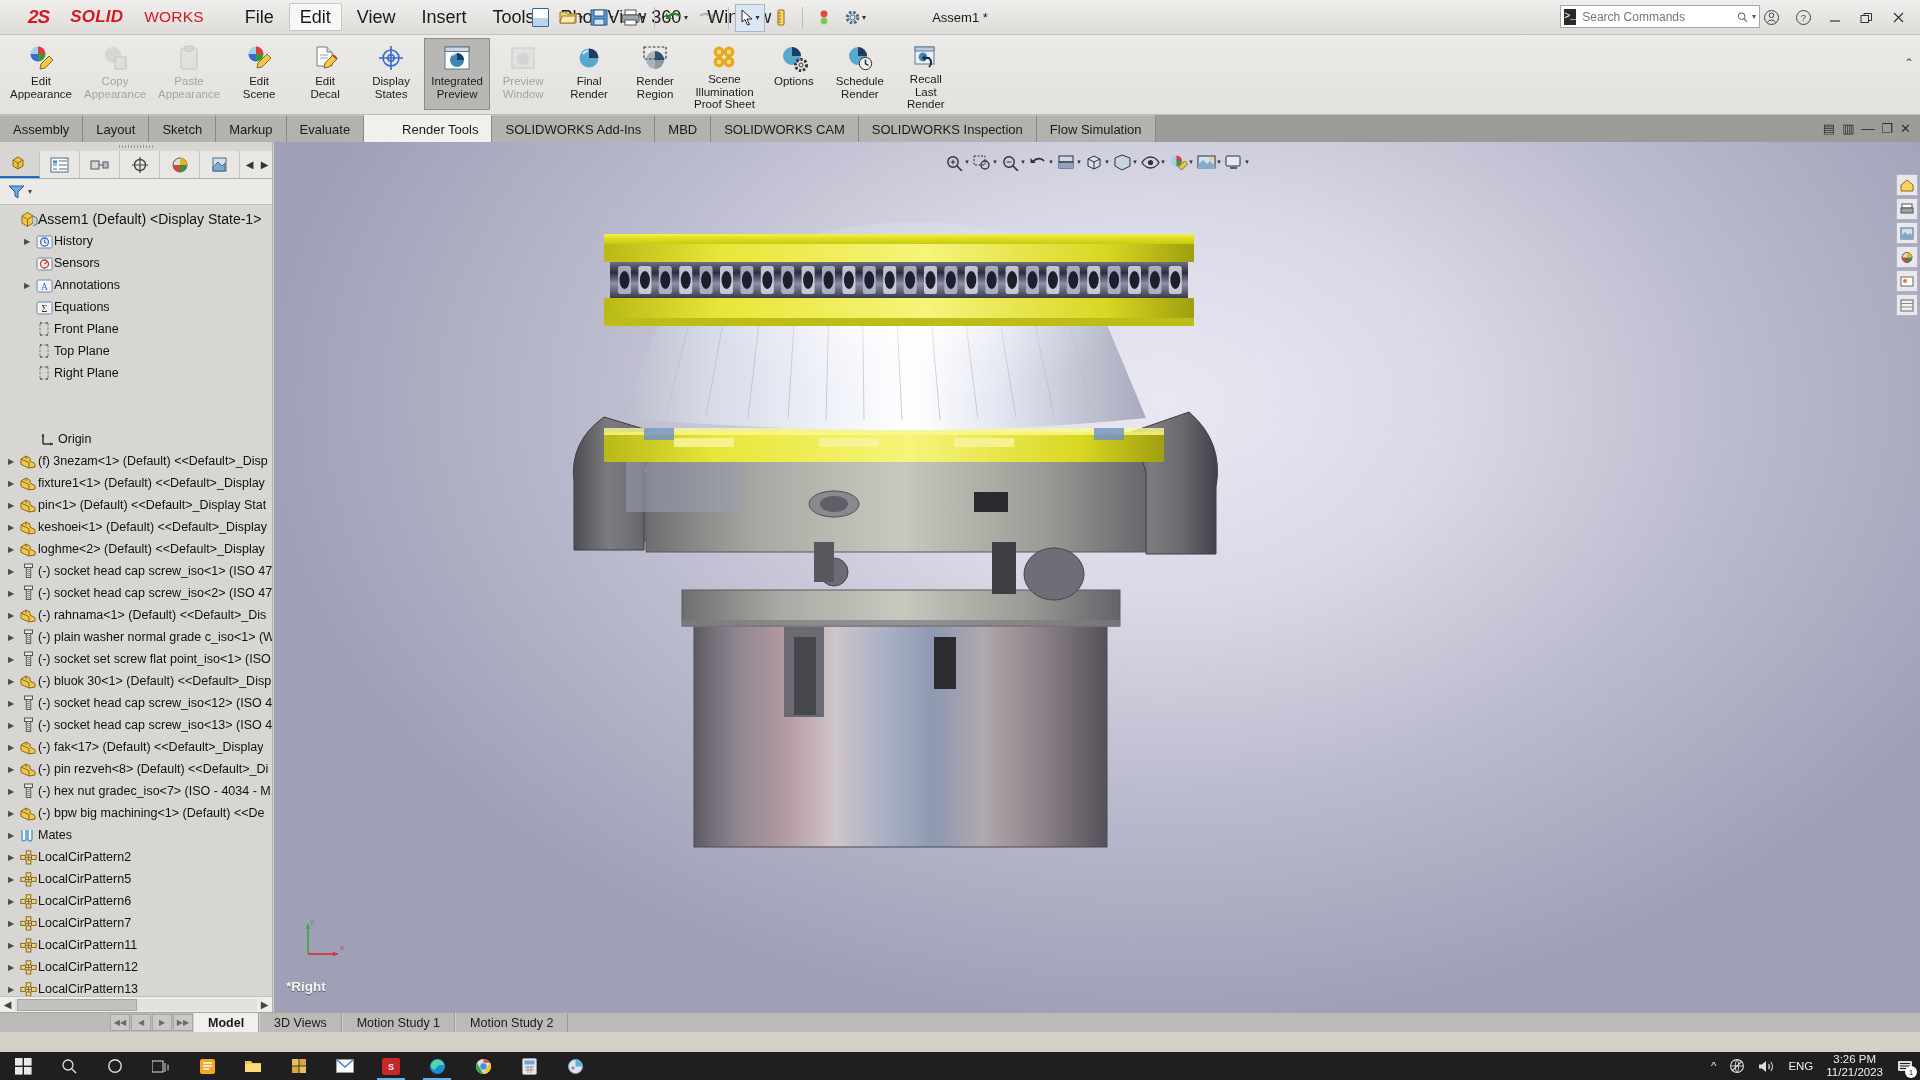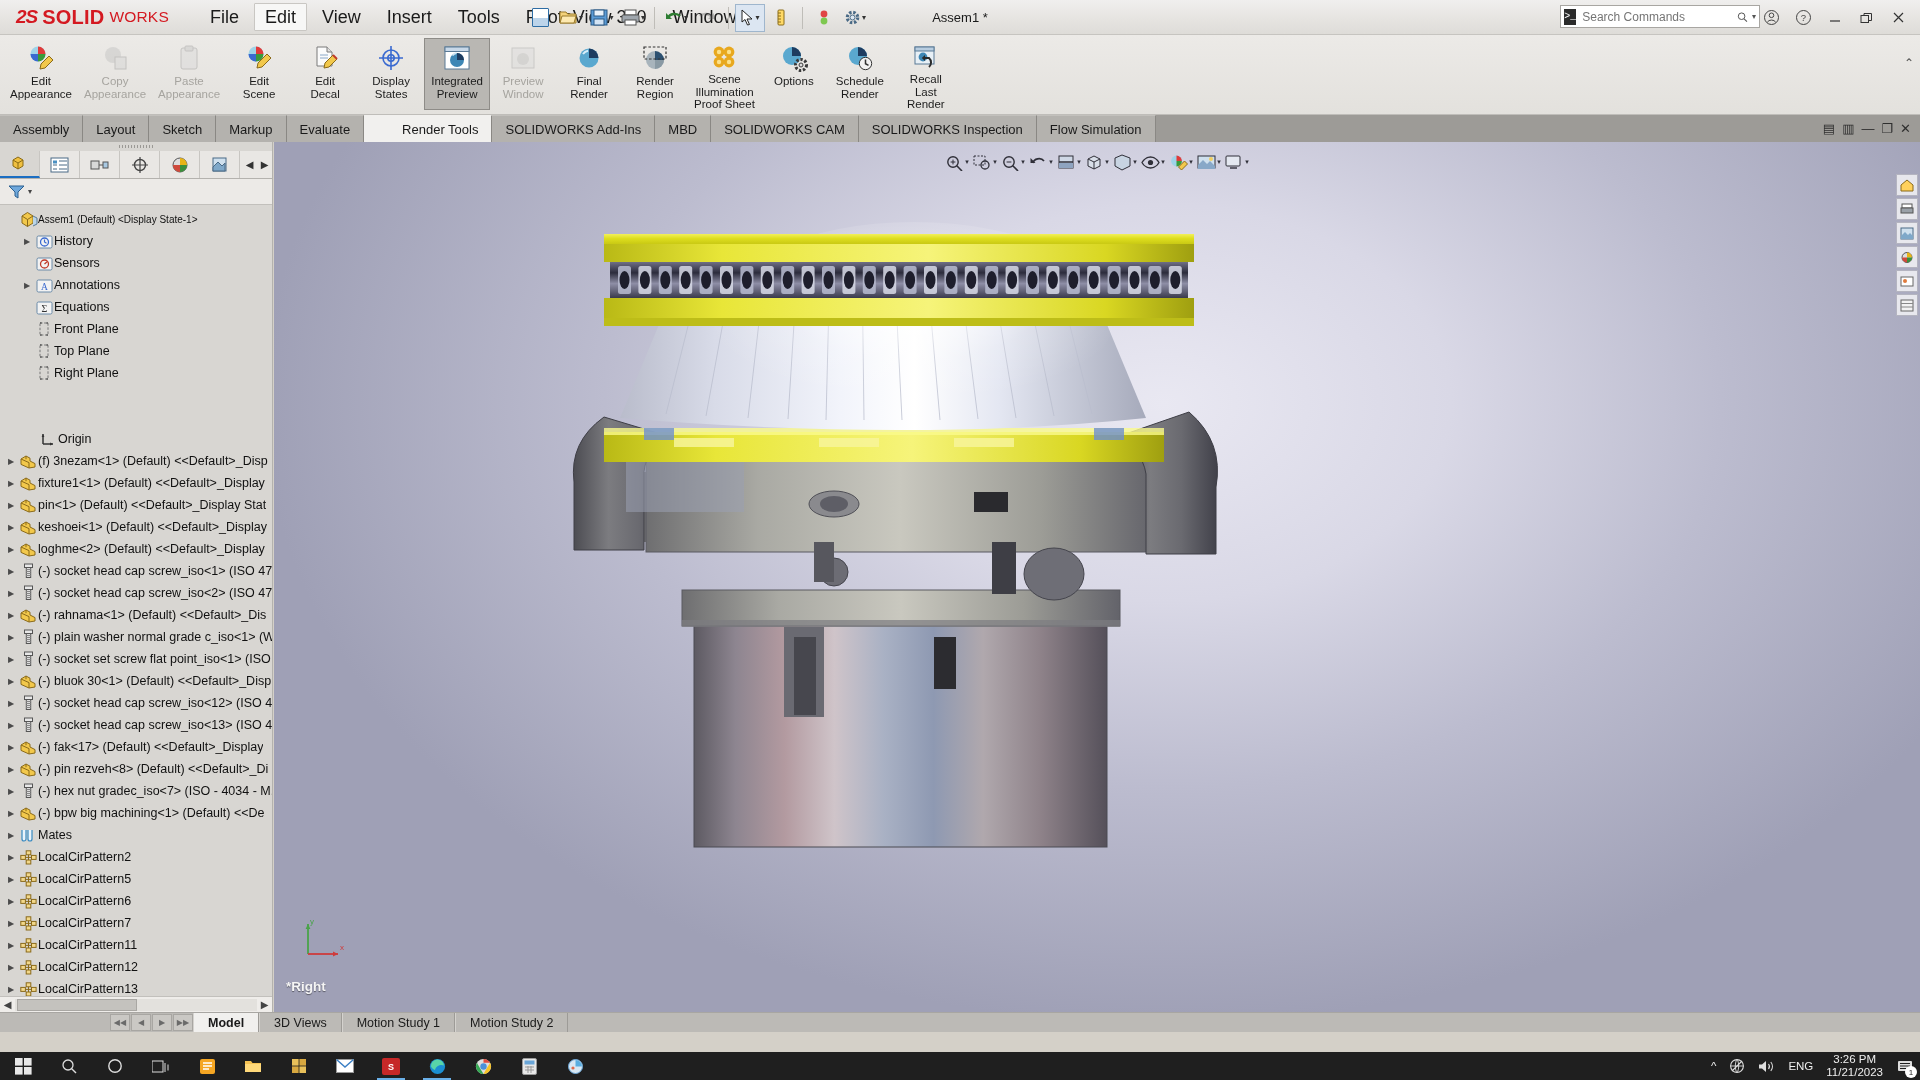--- a/index.html
+++ b/index.html
@@ -13,28 +13,28 @@
   #app { position: relative; width: 1920px; height: 1080px; }
 
   
   .titlebar {
     position: absolute; top: 0; left: 0; width: 1920px; height: 35px;
     background: linear-gradient(to bottom, #f0efee 0%, #e6e4e1 55%, #dedcd8 100%);
     border-bottom: 1px solid #c6c4c0;
     display: flex; align-items: center;
   }
   .sw-logo {
-    display: flex; align-items: center; margin-left: 16px; gap: 5px;
+    display: flex; align-items: center; margin-left: 28px; gap: 21px;
     user-select: none;
   }
   .sw-logo .ds {
     font-weight: bold; font-size: 19px; color: #d41921;
     font-style: italic; letter-spacing: -1px;
   }
-  .sw-logo .solid { font-weight: bold; font-size: 20px; color: #d41921; letter-spacing: .2px;}
+  .sw-logo .solid { font-weight: bold; font-size: 17px; color: #d41921; letter-spacing: .2px; font-style: italic;}
   .sw-logo .works { font-weight: normal; font-size: 15.5px; color: #d41921; letter-spacing: .2px;}
   .menubar { display: flex; align-items: center; margin-left: 28px; height: 100%; }
   .menubar .mi {
     font-size: 18px; color: #1a1a1a; padding: 4px 10px; margin: 0 2px;
     line-height: 18px; border: 1px solid transparent; border-radius: 1px;
   }
   .menubar .mi.active { background: #f7f7f6; border: 1px solid #c9c7c3; }
 
   .qat {
     position: absolute; left: 525px; top: 0; height: 35px;
@@ -144,21 +144,21 @@
   }
   .trow {
     height: 22px; display: flex; align-items: center; white-space: nowrap;
     padding-left: 4px;
   }
   .trow .arrow {
     width: 14px; flex: 0 0 14px; text-align: center; color: #4b4b4b; font-size: 8px;
   }
   .trow .ticon { width: 20px; flex: 0 0 20px; display:flex; align-items:center; justify-content:center;}
   .trow .tlabel { overflow: hidden; }
-  .trow.root { font-size: 10px; }
+  .trow.root { font-size: 14px; }
   .hscroll {
     height: 16px; background: #efedea; border-top: 1px solid #c2c0bc;
     display: flex; align-items: center;
   }
   .hscroll .ar { width: 15px; text-align: center; font-size: 10px; color: #444; }
   .hscroll .track { flex: 1; height: 12px; background: #e3e1dd; position: relative;}
   .hscroll .thumb { position:absolute; left: 2px; top:0; width: 120px; height: 12px; background:#c4c2be; border:1px solid #a9a7a3;}
 
   
   .graphics {

